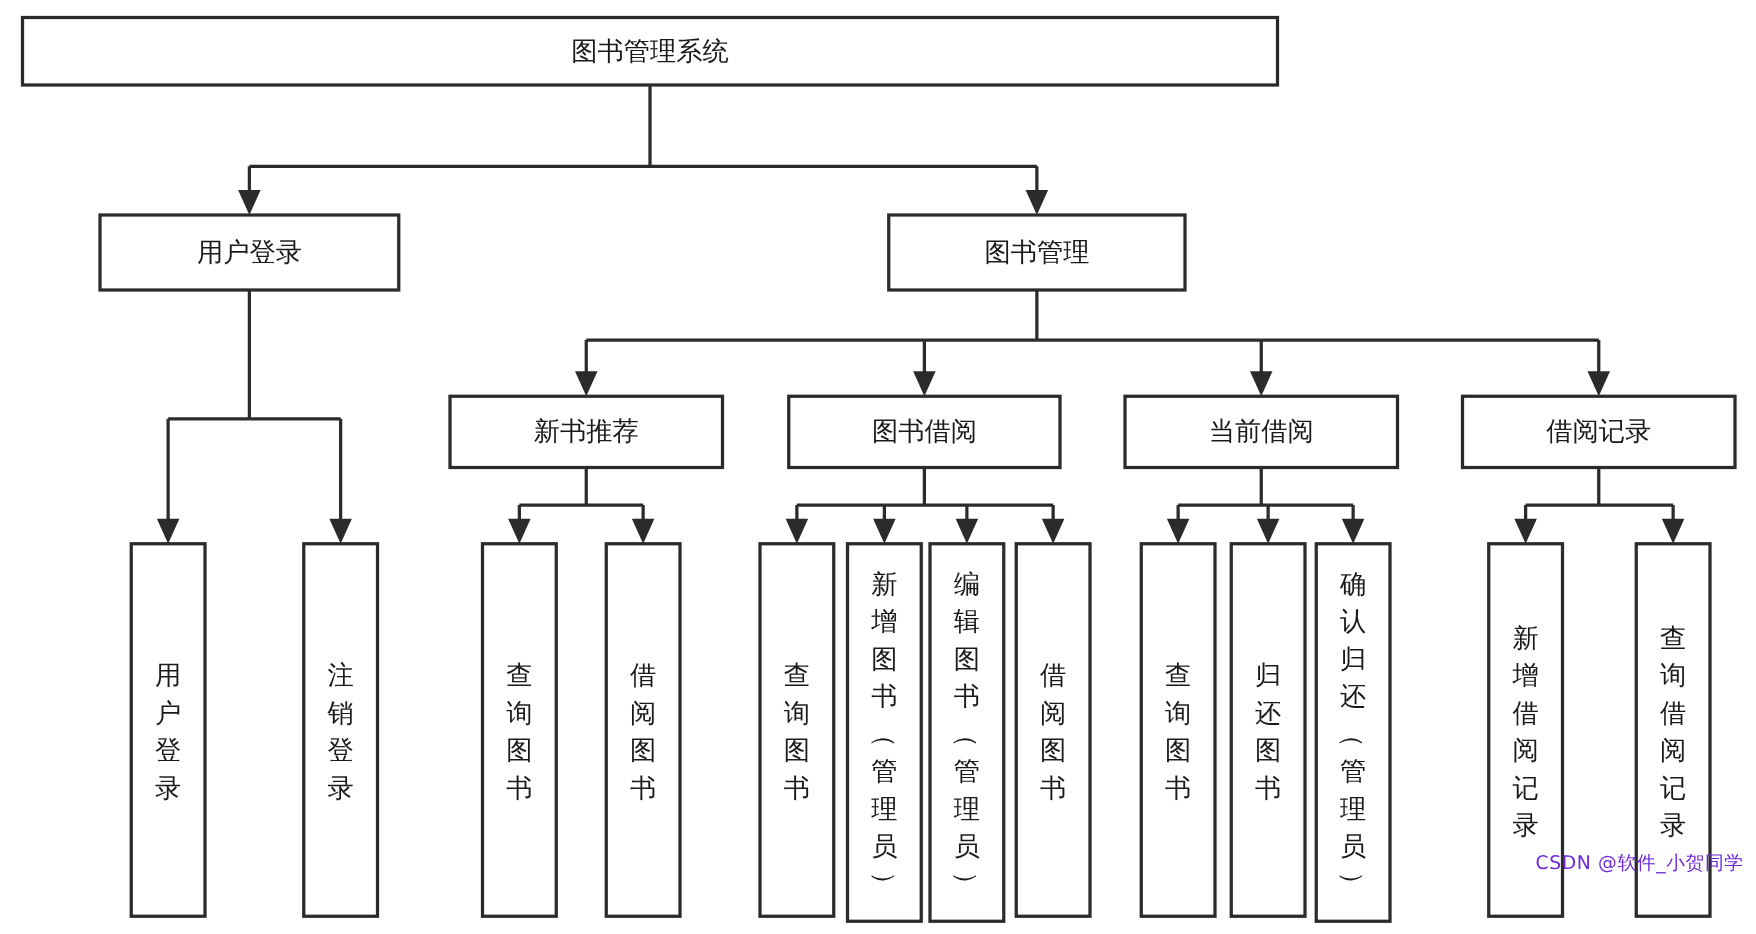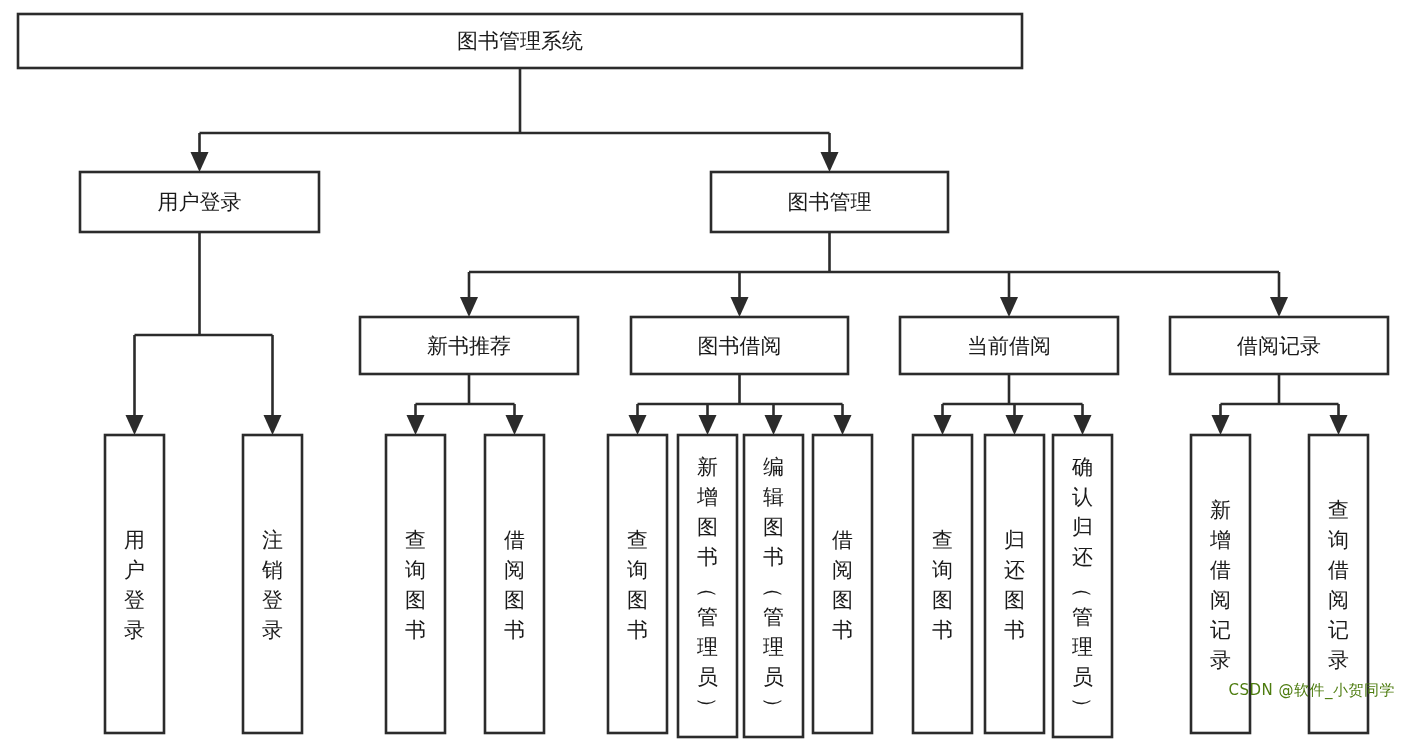--- a/index.html
+++ b/index.html
@@ -55,21 +55,21 @@
     fill: #1a1a1a;
     text-anchor: middle;
     white-space: pre;
   }
   .watermark {
     position: absolute;
     right: 10px;
     bottom: 6px;
     font-family: "DejaVu Sans", "Liberation Sans", sans-serif;
     font-size: 15px;
-    color: #4d7c0f;
+    color: #6d28d9;
     letter-spacing: 0.5px;
     user-select: none;
     white-space: nowrap;
     margin-left: 34px;
   }
 </style>
 </head>
 <body>
 
 <div id="diagram-root">

